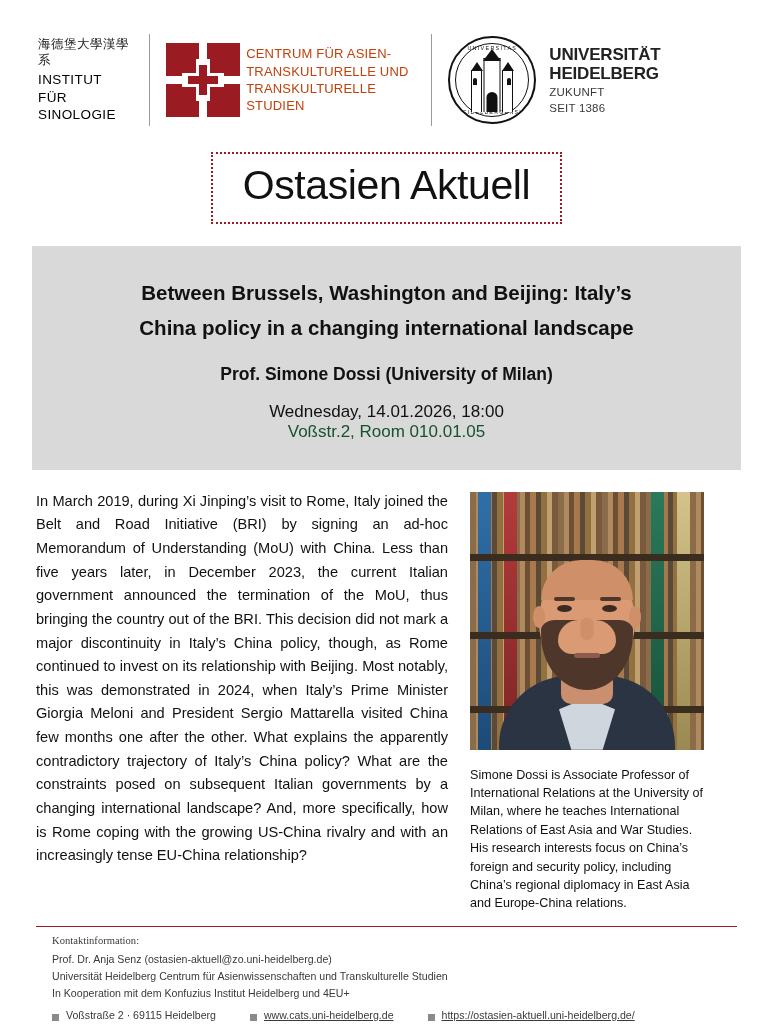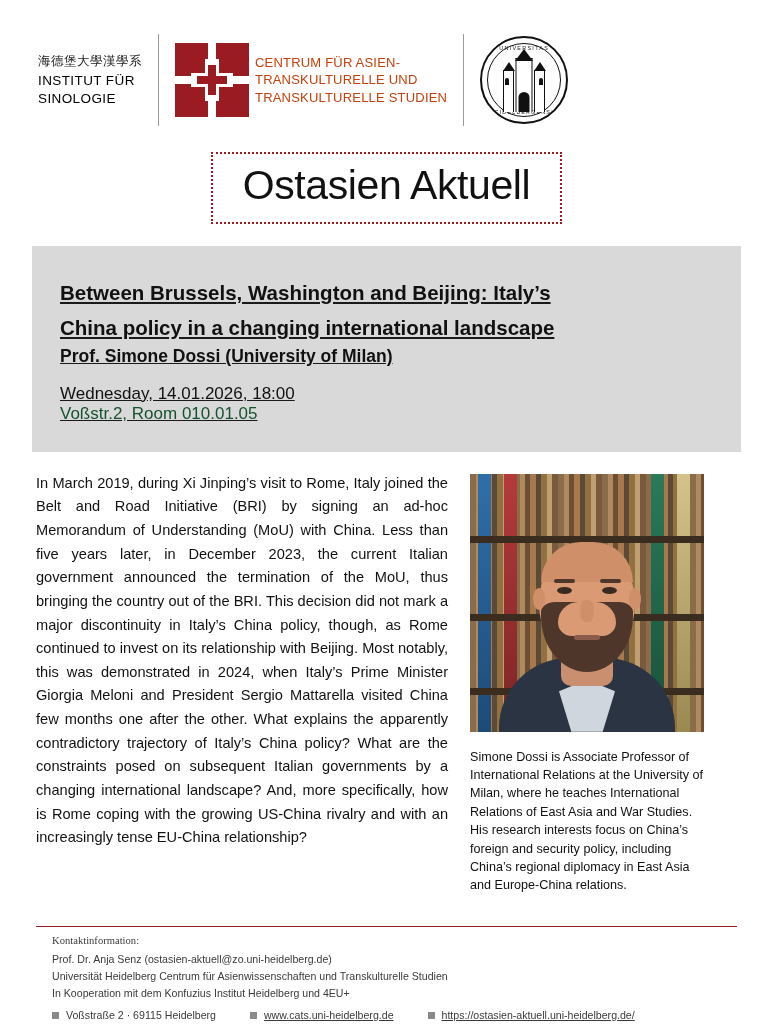--- a/index.html
+++ b/index.html
@@ -182,32 +182,32 @@
     color: #111;
     white-space: nowrap;
     line-height: 1.05;
   }
 
   
   .grey-panel {
     margin: 14px 32px 0 32px;
     background: #d9d9d9;
     padding: 30px 28px 28px 28px;
-    text-align: left;
-    text-decoration: underline;
+    text-align: center;
   }
   .gp-title {
     font-size: 20.5px;
     font-weight: bold;
     line-height: 1.7;
     color: #111;
   }
   .gp-speaker {
     font-size: 17.5px;
     font-weight: bold;
+    margin-top: 18px;
     color: #111;
   }
   .gp-when {
     font-size: 17px;
     margin-top: 17px;
     color: #111;
   }
   .gp-where {
     font-size: 17px;
     color: #14532d;
@@ -357,21 +357,21 @@
   }
   .kontakt .k-head { margin-bottom: 1px; font-family: Liberation Serif, serif; }
   .footer-bar {
     display: flex;
     align-items: center;
     gap: 0;
     padding: 7px 18px 9px 52px;
     font-size: 10.6px;
     color: #3a3a3a;
   }
-  .fb-item { display: flex; align-items: center; gap: 7px; }
+  .fb-item { display: flex; align-items: flex-end; gap: 7px; }
   .fb-item + .fb-item { margin-left: 34px; }
   .sq-bullet {
     width: 7px; height: 7px; background: #8a8a8a; flex: 0 0 auto;
   }
   .underlined { text-decoration: underline; }
 </style>
 </head>
 <body>
 
 <div class="header">
@@ -415,20 +415,25 @@
         <div class="tower tm"></div>
         <div class="tower tl"></div>
         <div class="tower tr"></div>
         <div class="spire sm"></div>
         <div class="spire sl"></div>
         <div class="spire sr"></div>
         <div class="arch"></div>
         <div class="win" style="left:2px;  top:26px;"></div>
         <div class="win" style="right:2px; top:26px;"></div>
       </div>
+    </div>
+    <div class="uni-text">
+      <div class="uni-1">UNIVERSITÄT HEIDELBERG</div>
+      <div class="uni-2">ZUKUNFT</div>
+      <div class="uni-2">SEIT 1386</div>
     </div>
   </div>
 </div>
 
 <div class="title-wrap">
   <div class="rule-left"></div>
   <div class="title-box">
     <div class="t">Ostasien Aktuell</div>
   </div>
   <div class="rule-right"></div>

